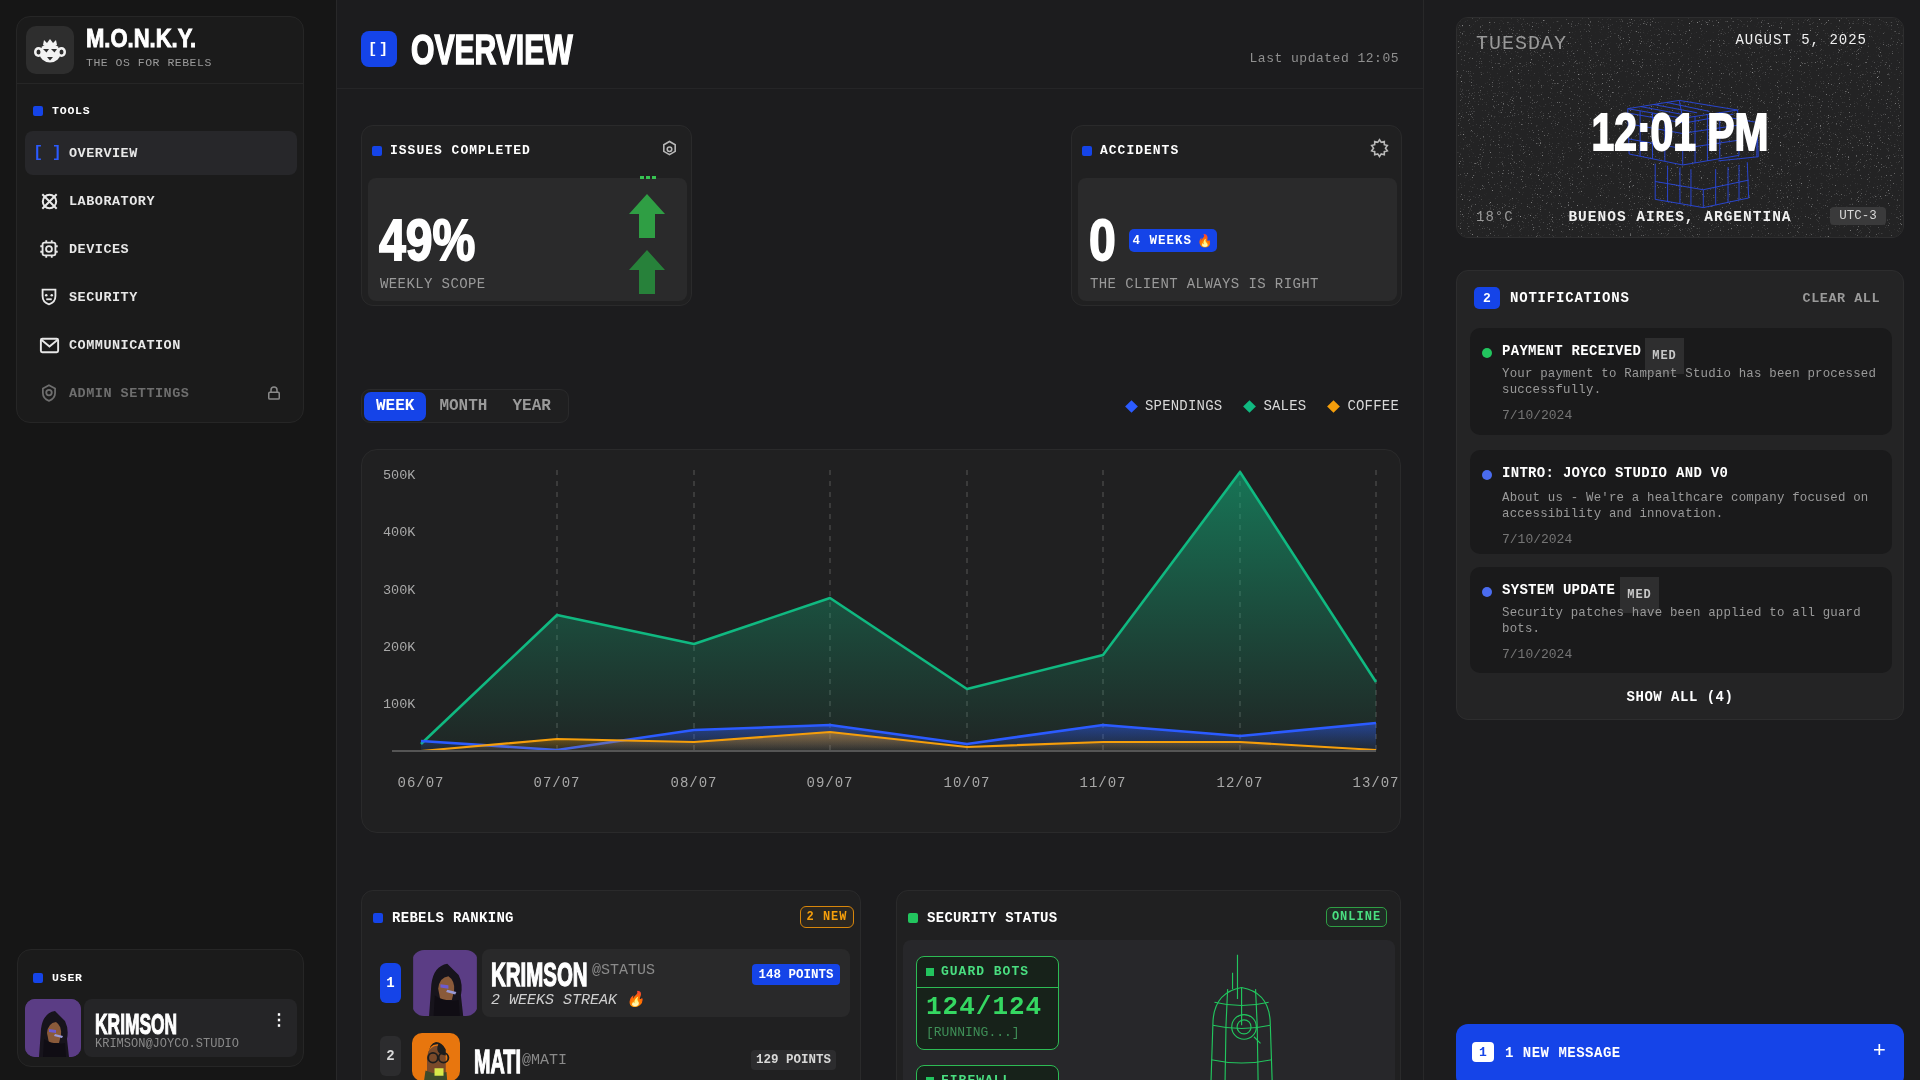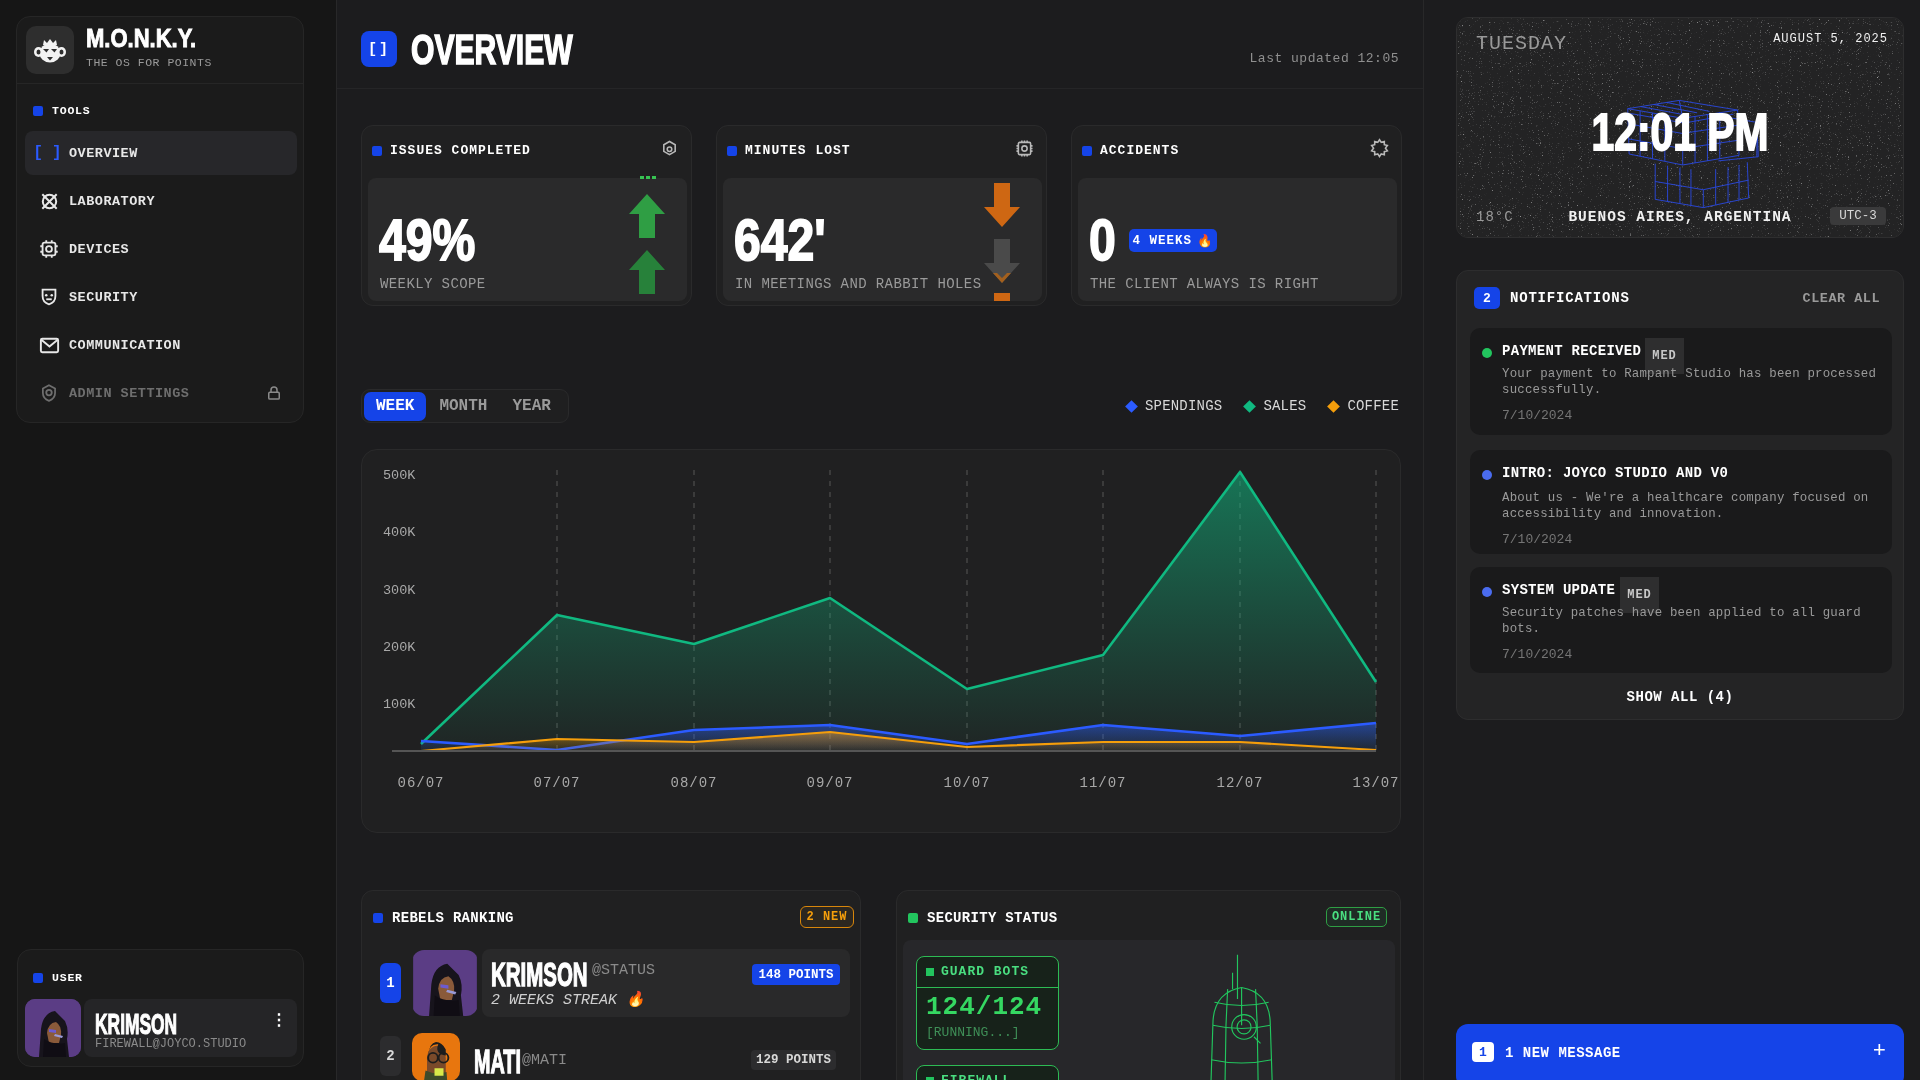--- a/index.html
+++ b/index.html
@@ -92,21 +92,21 @@
             <ellipse cx="12.5" cy="26" rx="2" ry="2.5"></ellipse>
             <ellipse cx="35.5" cy="26" rx="2" ry="2.5"></ellipse>
             <path d="M17 23 h6 l-2.5 3.5 z"></path>
             <path d="M25 23 h6 l-2.5 3.5 z"></path>
             <path d="M21 31 h6 l-3 3.5 z"></path>
           </g>
         </svg>
       </div>
       <div id="brand">
         <div class="t1">M.O.N.K.Y.</div>
-        <div class="t2">THE OS FOR POINTS</div>
+        <div class="t2">THE OS FOR REBELS</div>
       </div>
     </div>
     <div class="toolsrow"><span class="sq"></span>TOOLS</div>
     <div class="menu">
       <div class="mi active"><span class="ic" style="color:#2b5bff;font-weight:700;font-size:16px;letter-spacing:3px;font-family:'Liberation Mono',monospace;">[ ]</span>OVERVIEW</div>
       <div class="mi"><span class="ic">
         <svg width="23" height="23" viewBox="0 0 24 24" fill="none" stroke="#e8e8e8" stroke-width="2.1">
               <circle cx="12" cy="12" r="7"></circle>
               <path d="M4.5 4.5 L19.5 19.5 M19.5 4.5 L4.5 19.5"></path>
             </svg>
@@ -152,21 +152,21 @@
         <rect width="56" height="58" fill="#5b3d85"></rect>
         <path d="M14 58 L16 30 Q18 14 30 12 L40 22 Q44 30 42 40 L44 58 Z" fill="#17141c"></path>
         <path d="M22 34 Q23 24 31 23 Q37 27 36 36 L34 44 L24 44 Z" fill="#8a5a3a"></path>
         <path d="M24 30 l7 1 0 3 -7 -1 z" fill="#6d5bd0"></path>
         <path d="M30 35 l8 2 -1 2 -8 -2 z" fill="#9a9ad8"></path>
         <path d="M18 58 L19 40 Q28 46 40 44 L41 58 Z" fill="#100d14"></path>
       </svg>
     </div>
     <div id="uinfo">
       <div id="uname">KRIMSON</div>
-      <div id="umail">FIREWALL@JOYCO.STUDIO</div>
+      <div id="umail">KRIMSON@JOYCO.STUDIO</div>
       <div id="udots">⋮</div>
     </div>
   </div>
 </div>
 <div id="centercol">
   <div id="chead">
     <div class="icon">[]</div>
     <h1>OVERVIEW</h1>
     <div class="upd">Last updated 12:05</div>
   </div>
@@ -185,38 +185,20 @@
             <rect x="15" y="0" width="4" height="3"></rect>
             <rect x="21" y="0" width="4" height="3"></rect>
             <rect x="27" y="0" width="4" height="3"></rect>
           </g>
         <path d="M22 18 L40 38 H30 V62 H14 V38 H4 Z" fill="#2f9e44"></path>
         <path d="M22 74 L40 94 H30 V118 H14 V94 H4 Z" fill="#27813a"></path>
       </svg>
     </div>
   </div>
 
-  <div class="stat" style="left:379px;">
-    <div class="hdr"><span class="sq"></span>MINUTES LOST</div>
-    <svg class="gear" viewBox="0 0 24 24" fill="none" stroke="#b9b9b9" stroke-width="1.8">
-        <rect x="5" y="5" width="14" height="14" rx="1.5"></rect>
-        <circle cx="12" cy="12" r="3"></circle>
-        <path d="M9 2.8v2.2M12 2.8v2.2M15 2.8v2.2M9 19v2.2M12 19v2.2M15 19v2.2M2.8 9h2.2M2.8 12h2.2M2.8 15h2.2M19 9h2.2M19 12h2.2M19 15h2.2"></path>
-      </svg>
-    <div class="panel">
-      <div class="big">642'</div>
-      <div class="sub">IN MEETINGS AND RABBIT HOLES</div>
-      <svg style="position:absolute;right:18px;top:3px" width="44" height="120" viewBox="0 0 44 120">
-        <path d="M22 46 L40 26 H30 V2 H14 V26 H4 Z" fill="#ce6713"></path>
-        <path d="M22 102 L40 82 H30 V58 H14 V82 H4 Z" fill="#4a4a4a"></path>
-        <path d="M22 102 L31 92 H27 L22 97 L17 92 H13 Z" fill="#a3601e"></path>
-        <path d="M14 112 h16 v8 h-16 z M22 120 z" fill="#ce6713"></path>
-      </svg>
-    </div>
-  </div>
 
   <div class="stat" style="left:734px;">
     <div class="hdr"><span class="sq"></span>ACCIDENTS</div>
     <svg class="gear" viewBox="0 0 24 24" fill="none" stroke="#b9b9b9" stroke-width="1.8">
         <path d="M12 2 l2 3 3.5-1 0 3.6 3.5 1-2.2 3 2.2 3 -3.5 1 0 3.6 -3.5-1 -2 3 -2-3 -3.5 1 0-3.6 -3.5-1 2.2-3 -2.2-3 3.5-1 0-3.6 3.5 1 z"></path>
       </svg>
     <div class="panel">
       <div class="big">0</div>
       <div class="sub">THE CLIENT ALWAYS IS RIGHT</div>
       <div style="position:absolute;left:51px;top:51px;width:88px;height:23px;background:#1544e8;border-radius:5px;color:#fff;font-size:12.5px;font-weight:700;display:flex;align-items:center;justify-content:center;letter-spacing:1px;">4 WEEKS <span style="margin-left:5px;">🔥</span></div>
@@ -371,21 +353,21 @@
       <path d="M39 17 L108 30 M58 14 L121 26 M77 11 L139 24 M24 27 L102 41 L174 28"></path>
       <path d="M38 23 L38 89 M56 26 L56 93 M74 29 L74 96 M118 31 L118 99 M136 28 L136 96 M154 25 L154 93"></path>
       <path d="M21 42 L99 56 L181 44 M21 64 L99 78 L181 66"></path>
       <path d="M95 8 L100 34"></path>
       <path d="M60 100 L60 152 L130 164 L196 150 L194 98"></path>
       <path d="M60 126 L130 138 L196 124 M130 138 L130 164"></path>
       <path d="M78 103 L78 155 M96 106 L96 158 M112 108 L112 161 M148 108 L148 160 M166 105 L166 156 M182 102 L182 153"></path>
       <path d="M150 30 L208 40 L210 90 L152 96 M208 40 L208 90"></path>
     </svg>
     <div style="position:absolute;left:19px;top:14px;font-size:20px;color:#9a9a9a;letter-spacing:1px;">TUESDAY</div>
-    <div style="position:absolute;right:15px;top:14px;font-size:12px;color:#f0f0f0;letter-spacing:1px;">AUGUST 5, 2025</div>
+    <div style="position:absolute;right:36px;top:14px;font-size:14px;color:#f0f0f0;letter-spacing:1px;">AUGUST 5, 2025</div>
     <div style="position:absolute;left:0;top:85px;width:100%;text-align:center;font-family:'Liberation Sans',sans-serif;font-weight:700;font-size:51px;color:#fff;-webkit-text-stroke:1.8px #fff;letter-spacing:0px;transform:scaleX(0.80);">12:01 PM</div>
     <div style="position:absolute;left:19px;top:191px;font-size:14px;color:#9a9a9a;letter-spacing:1px;">18°C</div>
     <div style="position:absolute;left:0;top:191px;width:100%;text-align:center;font-size:14.5px;font-weight:700;color:#f0f0f0;letter-spacing:1px;">BUENOS AIRES, ARGENTINA</div>
     <div style="position:absolute;right:17px;top:189px;width:56px;height:18px;background:#3a3a3b;border-radius:4px;color:#d8d8d8;font-size:12.5px;display:flex;align-items:center;justify-content:center;">UTC-3</div>
   </div>
 
   <div id="notifcard">
     <div style="position:absolute;left:17px;top:16px;width:26px;height:22px;background:#1544e8;border-radius:5px;color:#fff;font-size:13px;font-weight:700;display:flex;align-items:center;justify-content:center;">2</div>
     <div style="position:absolute;left:53px;top:19px;font-size:14px;font-weight:700;color:#fff;letter-spacing:0.8px;">NOTIFICATIONS</div>
     <div style="position:absolute;right:23px;top:20px;font-size:13.5px;font-weight:700;color:#9a9a9a;letter-spacing:0.5px;">CLEAR ALL</div>

